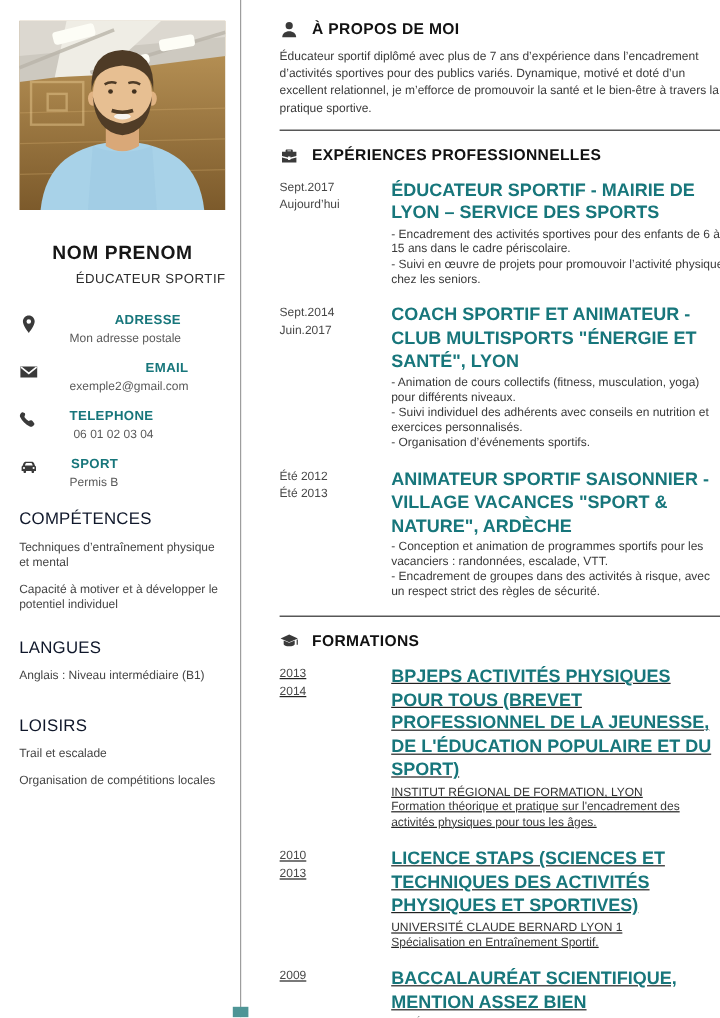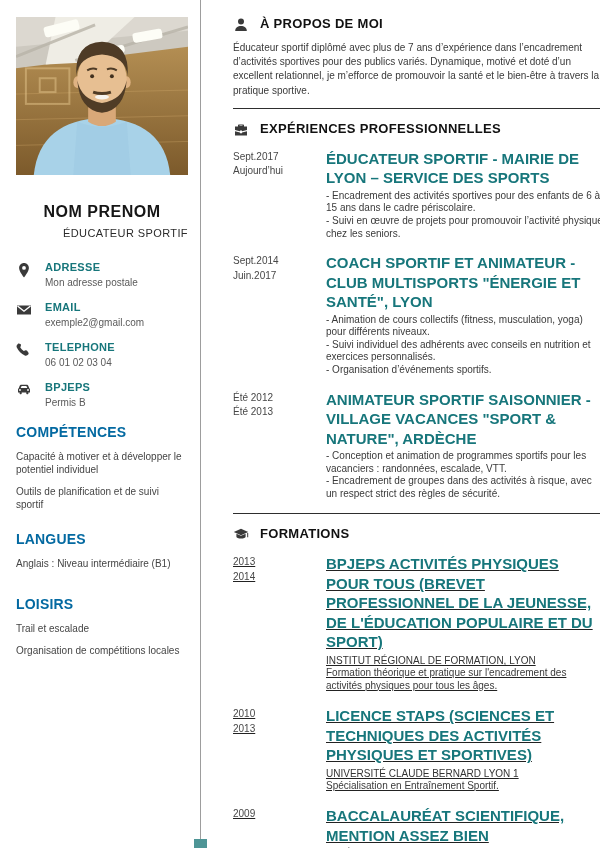--- a/index.html
+++ b/index.html
@@ -13,26 +13,26 @@
     --accent:#17767b; --marker:#4e9596;
   }
   
   .sidebar { position:absolute; left:0; top:0; width:200px; padding:17px 12px 0 16px; }
   .photo-wrap { width:172px; height:158px; margin:0 auto; overflow:hidden; }
   .photo-wrap svg { display:block; width:100%; height:100%; }
   .name { margin:28px 0 0; text-align:center; font-size:16px; font-weight:bold;
           letter-spacing:.5px; color:#161616; }
   .job-title { margin-top:6px; text-align:right; font-size:11px; letter-spacing:.4px; color:#2b2b2b; }
   .contacts { margin-top:22px; }
-  .contact-row { display:flex; gap:12px; margin-bottom:13px; }
+  .contact-row { display:flex; gap:25px; margin-bottom:13px;text-align:right; }
   .contact-icon { flex:none; width:17px; padding-top:1px; }
   .contact-icon svg { display:block; width:16px; height:16px; fill:#3a3a3a; }
   .contact-label { font-size:11px; font-weight:bold; letter-spacing:.3px; color:var(--accent); }
   .contact-value { margin-top:4px; font-size:10px; color:#5a5a5a; }
-  .side-heading { margin:16px 0 10px; font-size:14px; font-weight:bold; color:#0369a1; letter-spacing:.2px; }
+  .side-heading { margin:16px 0 10px; font-size:14px; font-weight:normal; color:#0f172a; letter-spacing:.2px; }
   .side-item { margin-bottom:9px; font-size:10px; line-height:1.3; color:#454545; }
   .side-section { margin-top:4px; }
   .langues { margin-top:20px; }
   .loisirs { margin-top:26px; }
   
   .v-divider { position:absolute; left:200px; top:0; width:1px; height:848px; background:#9d9d9d; }
   .bottom-marker { position:absolute; left:194px; top:839px; width:13px; height:9px; background:var(--marker); }
   
   .main { position:absolute; left:233px; top:16px; width:370px; }
   .sec-head { display:flex; gap:11px; align-items:flex-start; }
@@ -143,30 +143,30 @@
           <div class="contact-value">06 01 02 03 04</div>
         </div>
       </div>
       <div class="contact-row">
         <span class="contact-icon">
           <svg viewBox="0 0 16 16">
               <path d="M3.6 4.1c.3-.8 1-1.3 1.9-1.3h5c.9 0 1.6.5 1.9 1.3l.8 2.1c.5.2.8.7.8 1.2v3.1h-1.6v1c0 .4-.3.7-.7.7h-.7c-.4 0-.7-.3-.7-.7v-1H5.7v1c0 .4-.3.7-.7.7h-.7c-.4 0-.7-.3-.7-.7v-1H2V7.4c0-.5.3-1 .8-1.2l.8-2.1zm1.1 1.8h6.6l-.6-1.5c-.1-.3-.4-.5-.7-.5h-4c-.3 0-.6.2-.7.5l-.6 1.5zM4 8.9a.9.9 0 1 0 0-1.8.9.9 0 0 0 0 1.8zm8 0a.9.9 0 1 0 0-1.8.9.9 0 0 0 0 1.8z"></path>
             </svg>
         </span>
         <div>
-          <div class="contact-label">BPJEPS</div>
+          <div class="contact-label">SPORT</div>
           <div class="contact-value">Permis B</div>
         </div>
       </div>
     </div>
 
     <section class="side-section">
       <h3 class="side-heading">COMPÉTENCES</h3>
+      <div class="side-item">Techniques d’entraînement physique et mental</div>
       <div class="side-item">Capacité à motiver et à développer le potentiel individuel</div>
-      <div class="side-item">Outils de planification et de suivi sportif</div>
     </section>
 
     <section class="side-section langues">
       <h3 class="side-heading">LANGUES</h3>
       <div class="side-item">Anglais : Niveau intermédiaire (B1)</div>
     </section>
 
     <section class="side-section loisirs">
       <h3 class="side-heading">LOISIRS</h3>
       <div class="side-item">Trail et escalade</div>

